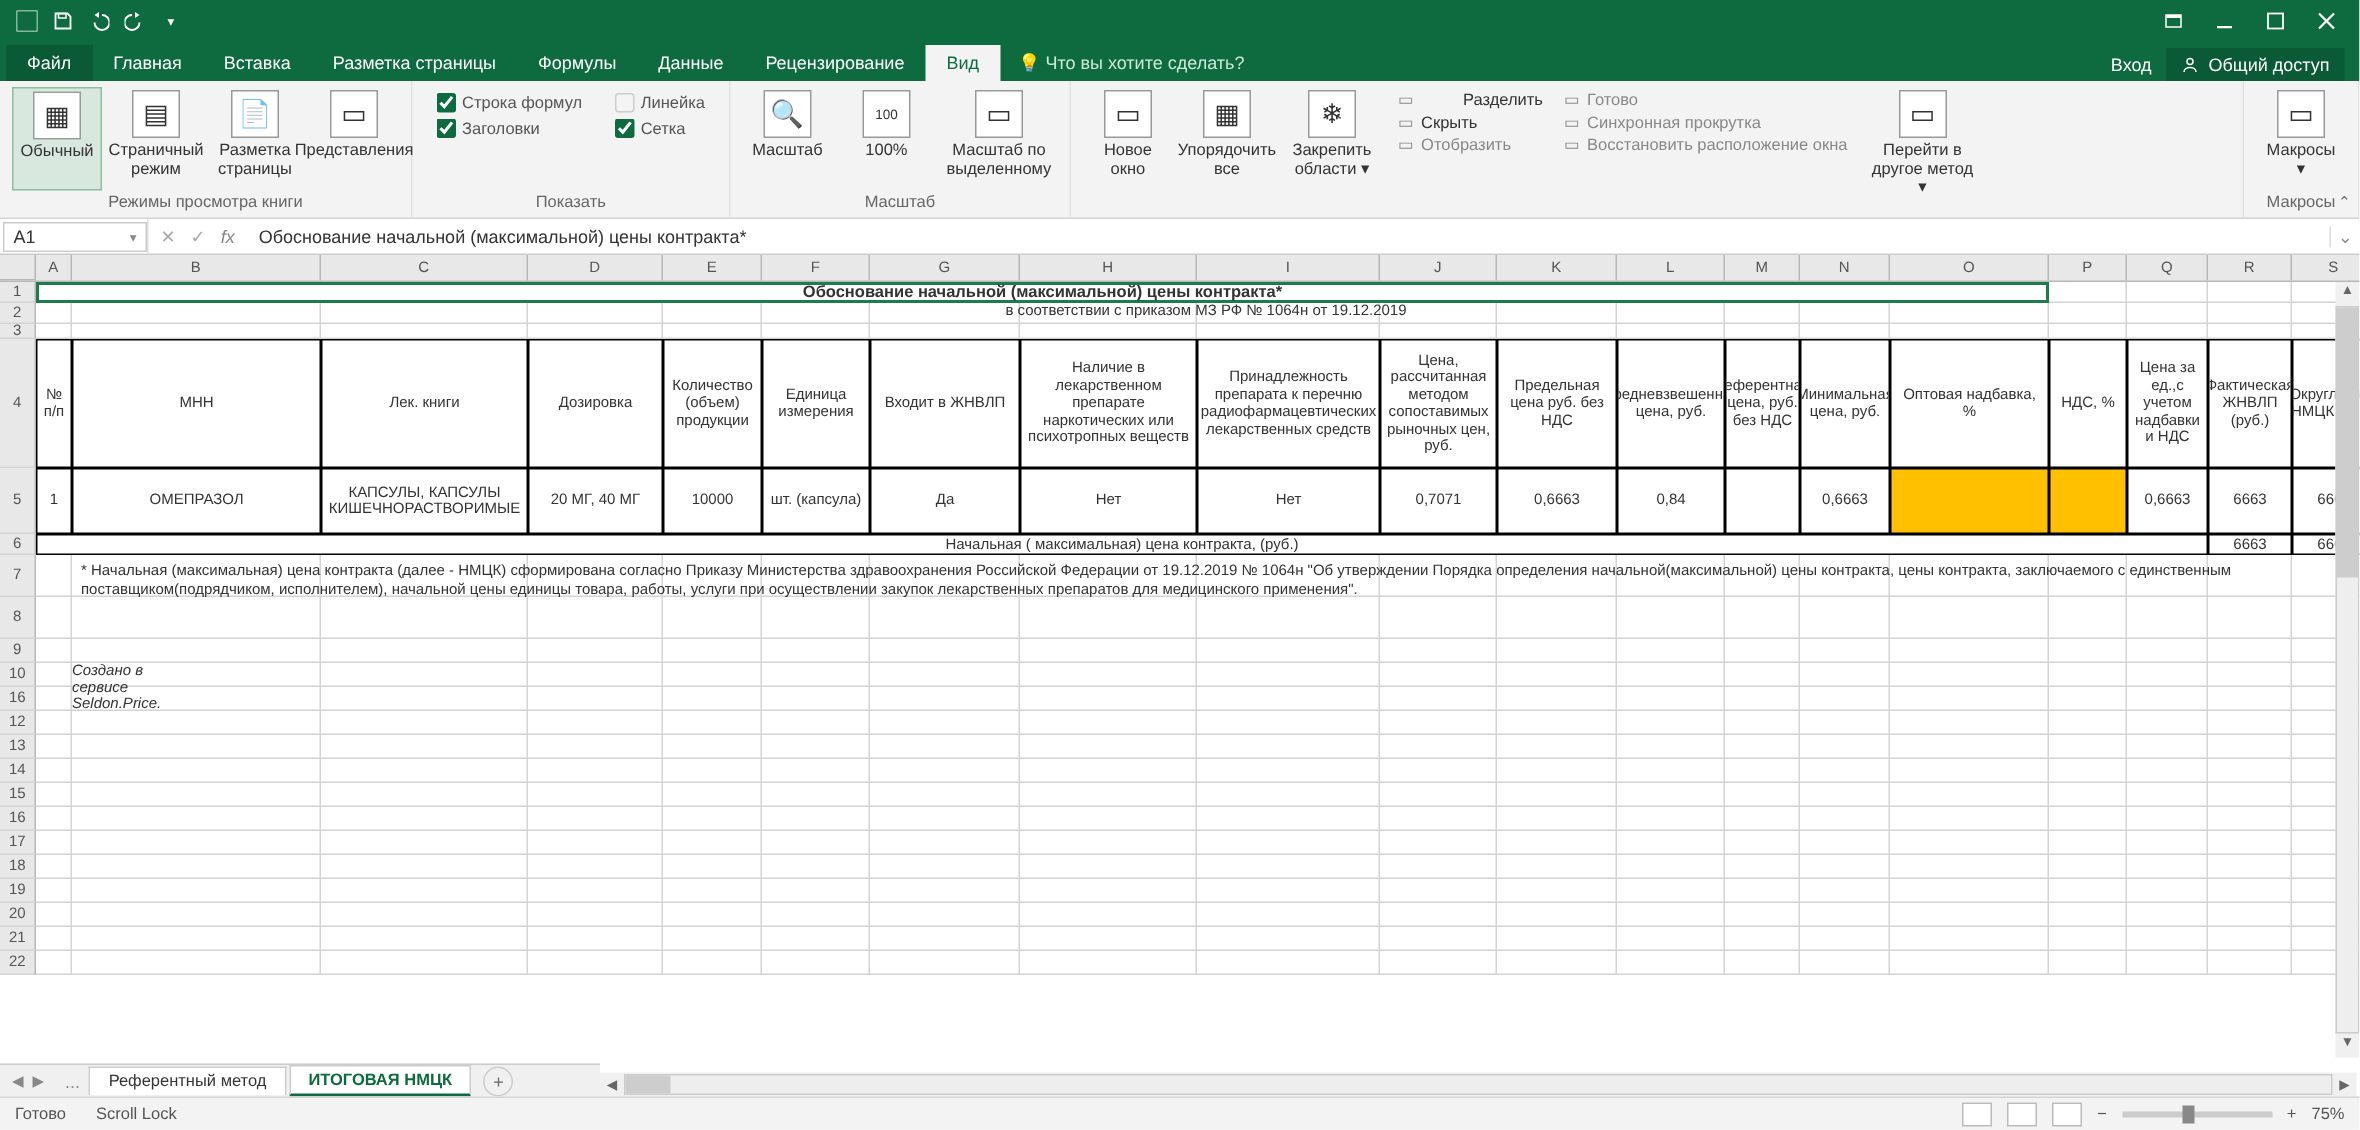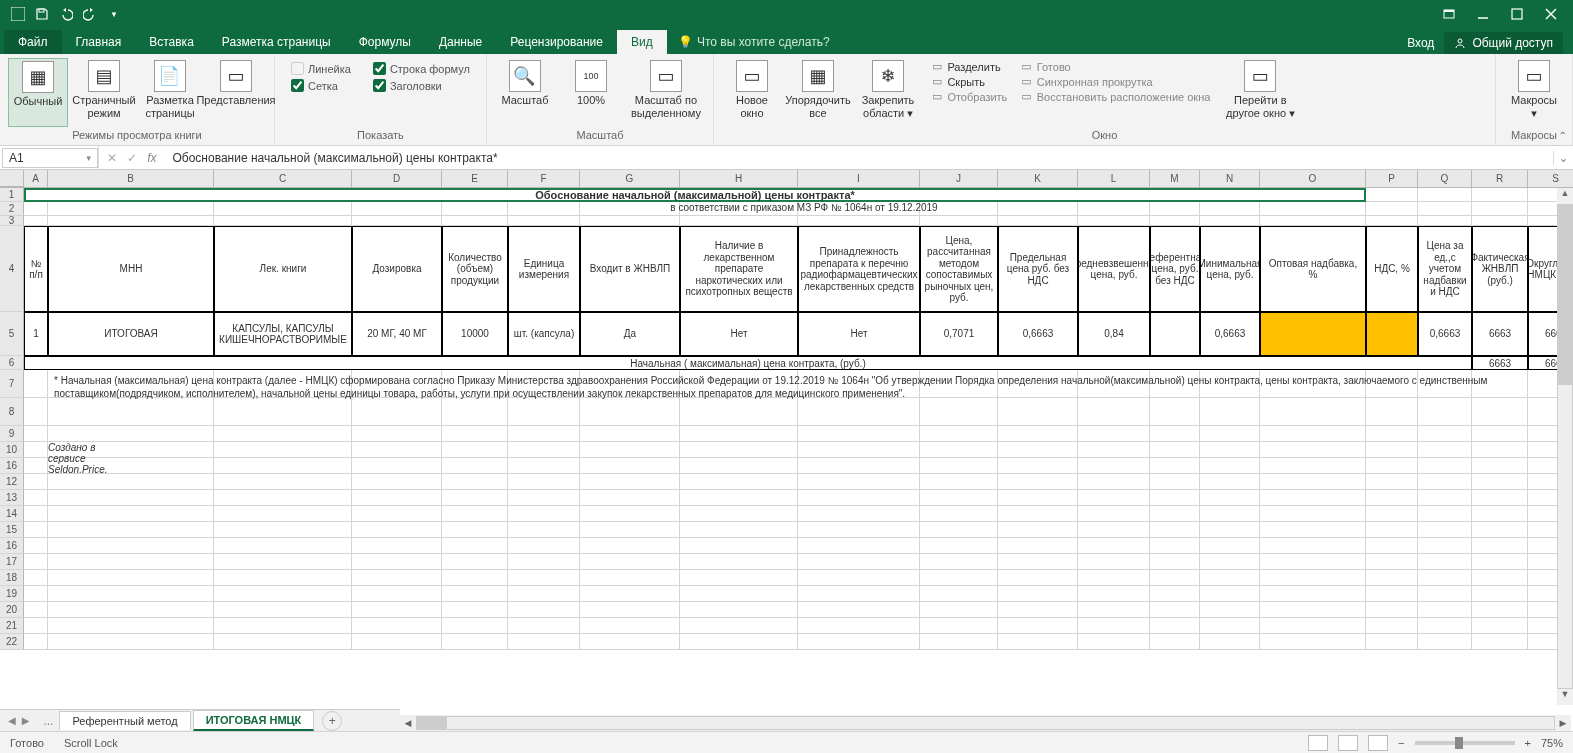--- a/index.html
+++ b/index.html
@@ -172,38 +172,38 @@
           <div class="iconbox">▭</div>
           <div class="txt">Представления</div>
         </div>
     </div>
     <div class="label">Режимы просмотра книги</div>
   </div>
   <div class="group">
     <div class="content">
       <div class="chkcol">
         <label class="chkrow">
+            <input type="checkbox" checked="" style=""> 
+            <span>Строка формул</span>
+          </label>
+        <label class="chkrow">
+            <input type="checkbox" checked="" style=""> 
+            <span>Заголовки</span>
+          </label>
+      </div>
+      <div class="chkcol">
+        <label class="chkrow">
             <input type="checkbox" disabled="" style=""> 
             <span>Линейка</span>
           </label>
         <label class="chkrow">
             <input type="checkbox" checked="" style=""> 
             <span>Сетка</span>
           </label>
       </div>
-      <div class="chkcol">
-        <label class="chkrow">
-            <input type="checkbox" checked="" style=""> 
-            <span>Строка формул</span>
-          </label>
-        <label class="chkrow">
-            <input type="checkbox" checked="" style=""> 
-            <span>Заголовки</span>
-          </label>
-      </div>
     </div>
     <div class="label">Показать</div>
   </div>
   <div class="group">
     <div class="content">
       <div class="bigbtn">
           <div class="iconbox">🔍</div>
           <div class="txt">Масштаб</div>
         </div>
       <div class="bigbtn">
@@ -225,35 +225,34 @@
         </div>
       <div class="bigbtn">
           <div class="iconbox">▦</div>
           <div class="txt">Упорядочить все</div>
         </div>
       <div class="bigbtn" style="width:68px;">
           <div class="iconbox">❄</div>
           <div class="txt"><span>Закрепить области</span> ▾</div>
         </div>
       <div class="stackbtns">
-        <div class="sb">▭ <span style="color:#333;">Разделить</span></div>
+        <div class="sb">▭ <span style="color:#333;margin-left:28px;">Разделить</span></div>
         <div class="sb">▭ <span style="color:#333;">Скрыть</span></div>
         <div class="sb">▭ <span>Отобразить</span></div>
       </div>
       <div class="stackbtns">
         <div class="sb">▭ <span>Готово</span></div>
         <div class="sb">▭ <span>Синхронная прокрутка</span></div>
         <div class="sb">▭ <span>Восстановить расположение окна</span></div>
       </div>
       <div class="bigbtn" style="width:80px;">
           <div class="iconbox">▭</div>
-          <div class="txt"><span>Перейти в другое окно</span> ▾</div>
+          <div class="txt"><span>Перейти в другое метод</span> ▾</div>
         </div>
     </div>
-    <div class="label">Окно</div>
   </div>
   <div class="group">
     <div class="content">
       <div class="bigbtn">
           <div class="iconbox">▭</div>
           <div class="txt"><span>Макросы</span><br>▾</div>
         </div>
     </div>
     <div class="label">Макросы</div>
   </div>
@@ -801,21 +800,21 @@
         <div style="position:absolute;left:974px;top:38px;width:80px;height:86px;border:1px solid #000;background:#fff;display:flex;align-items:center;justify-content:center;text-align:center;font-size:10px;padding:2px;line-height:1.15;overflow:hidden;">Предельная цена руб. без НДС</div>
         <div style="position:absolute;left:1054px;top:38px;width:72px;height:86px;border:1px solid #000;background:#fff;display:flex;align-items:center;justify-content:center;text-align:center;font-size:10px;padding:2px;line-height:1.15;overflow:hidden;">Средневзвешенная цена, руб.</div>
         <div style="position:absolute;left:1126px;top:38px;width:50px;height:86px;border:1px solid #000;background:#fff;display:flex;align-items:center;justify-content:center;text-align:center;font-size:10px;padding:2px;line-height:1.15;overflow:hidden;">Референтная цена, руб. без НДС</div>
         <div style="position:absolute;left:1176px;top:38px;width:60px;height:86px;border:1px solid #000;background:#fff;display:flex;align-items:center;justify-content:center;text-align:center;font-size:10px;padding:2px;line-height:1.15;overflow:hidden;">Минимальная цена, руб.</div>
         <div style="position:absolute;left:1236px;top:38px;width:106px;height:86px;border:1px solid #000;background:#fff;display:flex;align-items:center;justify-content:center;text-align:center;font-size:10px;padding:2px;line-height:1.15;overflow:hidden;">Оптовая надбавка, %</div>
         <div style="position:absolute;left:1342px;top:38px;width:52px;height:86px;border:1px solid #000;background:#fff;display:flex;align-items:center;justify-content:center;text-align:center;font-size:10px;padding:2px;line-height:1.15;overflow:hidden;">НДС, %</div>
         <div style="position:absolute;left:1394px;top:38px;width:54px;height:86px;border:1px solid #000;background:#fff;display:flex;align-items:center;justify-content:center;text-align:center;font-size:10px;padding:2px;line-height:1.15;overflow:hidden;">Цена за ед.,с учетом надбавки и НДС</div>
         <div style="position:absolute;left:1448px;top:38px;width:56px;height:86px;border:1px solid #000;background:#fff;display:flex;align-items:center;justify-content:center;text-align:center;font-size:10px;padding:2px;line-height:1.15;overflow:hidden;">Фактическая ЖНВЛП (руб.)</div>
         <div style="position:absolute;left:1504px;top:38px;width:56px;height:86px;border:1px solid #000;background:#fff;display:flex;align-items:center;justify-content:center;text-align:center;font-size:10px;padding:2px;line-height:1.15;overflow:hidden;">Округленная НМЦК (руб.)</div>
         <div style="position:absolute;left:0px;top:124px;width:24px;height:44px;border:1px solid #000;background:#fff;display:flex;align-items:center;justify-content:center;text-align:center;font-size:10px;padding:2px;line-height:1.15;">1</div>
-        <div style="position:absolute;left:24px;top:124px;width:166px;height:44px;border:1px solid #000;background:#fff;display:flex;align-items:center;justify-content:center;text-align:center;font-size:10px;padding:2px;line-height:1.15;">ИТОГОВАЯ</div>
+        <div style="position:absolute;left:24px;top:124px;width:166px;height:44px;border:1px solid #000;background:#fff;display:flex;align-items:center;justify-content:center;text-align:center;font-size:10px;padding:2px;line-height:1.15;">ОМЕПРАЗОЛ</div>
         <div style="position:absolute;left:190px;top:124px;width:138px;height:44px;border:1px solid #000;background:#fff;display:flex;align-items:center;justify-content:center;text-align:center;font-size:10px;padding:2px;line-height:1.15;">КАПСУЛЫ, КАПСУЛЫ КИШЕЧНОРАСТВОРИМЫЕ</div>
         <div style="position:absolute;left:328px;top:124px;width:90px;height:44px;border:1px solid #000;background:#fff;display:flex;align-items:center;justify-content:center;text-align:center;font-size:10px;padding:2px;line-height:1.15;">20 МГ, 40 МГ</div>
         <div style="position:absolute;left:418px;top:124px;width:66px;height:44px;border:1px solid #000;background:#fff;display:flex;align-items:center;justify-content:center;text-align:center;font-size:10px;padding:2px;line-height:1.15;">10000</div>
         <div style="position:absolute;left:484px;top:124px;width:72px;height:44px;border:1px solid #000;background:#fff;display:flex;align-items:center;justify-content:center;text-align:center;font-size:10px;padding:2px;line-height:1.15;">шт. (капсула)</div>
         <div style="position:absolute;left:556px;top:124px;width:100px;height:44px;border:1px solid #000;background:#fff;display:flex;align-items:center;justify-content:center;text-align:center;font-size:10px;padding:2px;line-height:1.15;">Да</div>
         <div style="position:absolute;left:656px;top:124px;width:118px;height:44px;border:1px solid #000;background:#fff;display:flex;align-items:center;justify-content:center;text-align:center;font-size:10px;padding:2px;line-height:1.15;">Нет</div>
         <div style="position:absolute;left:774px;top:124px;width:122px;height:44px;border:1px solid #000;background:#fff;display:flex;align-items:center;justify-content:center;text-align:center;font-size:10px;padding:2px;line-height:1.15;">Нет</div>
         <div style="position:absolute;left:896px;top:124px;width:78px;height:44px;border:1px solid #000;background:#fff;display:flex;align-items:center;justify-content:center;text-align:center;font-size:10px;padding:6px;line-height:1.15;">0,7071</div>
         <div style="position:absolute;left:974px;top:124px;width:80px;height:44px;border:1px solid #000;background:#fff;display:flex;align-items:center;justify-content:center;text-align:center;font-size:10px;padding:2px;line-height:1.15;">0,6663</div>
         <div style="position:absolute;left:1054px;top:124px;width:72px;height:44px;border:1px solid #000;background:#fff;display:flex;align-items:center;justify-content:center;text-align:center;font-size:10px;padding:2px;line-height:1.15;">0,84</div>

